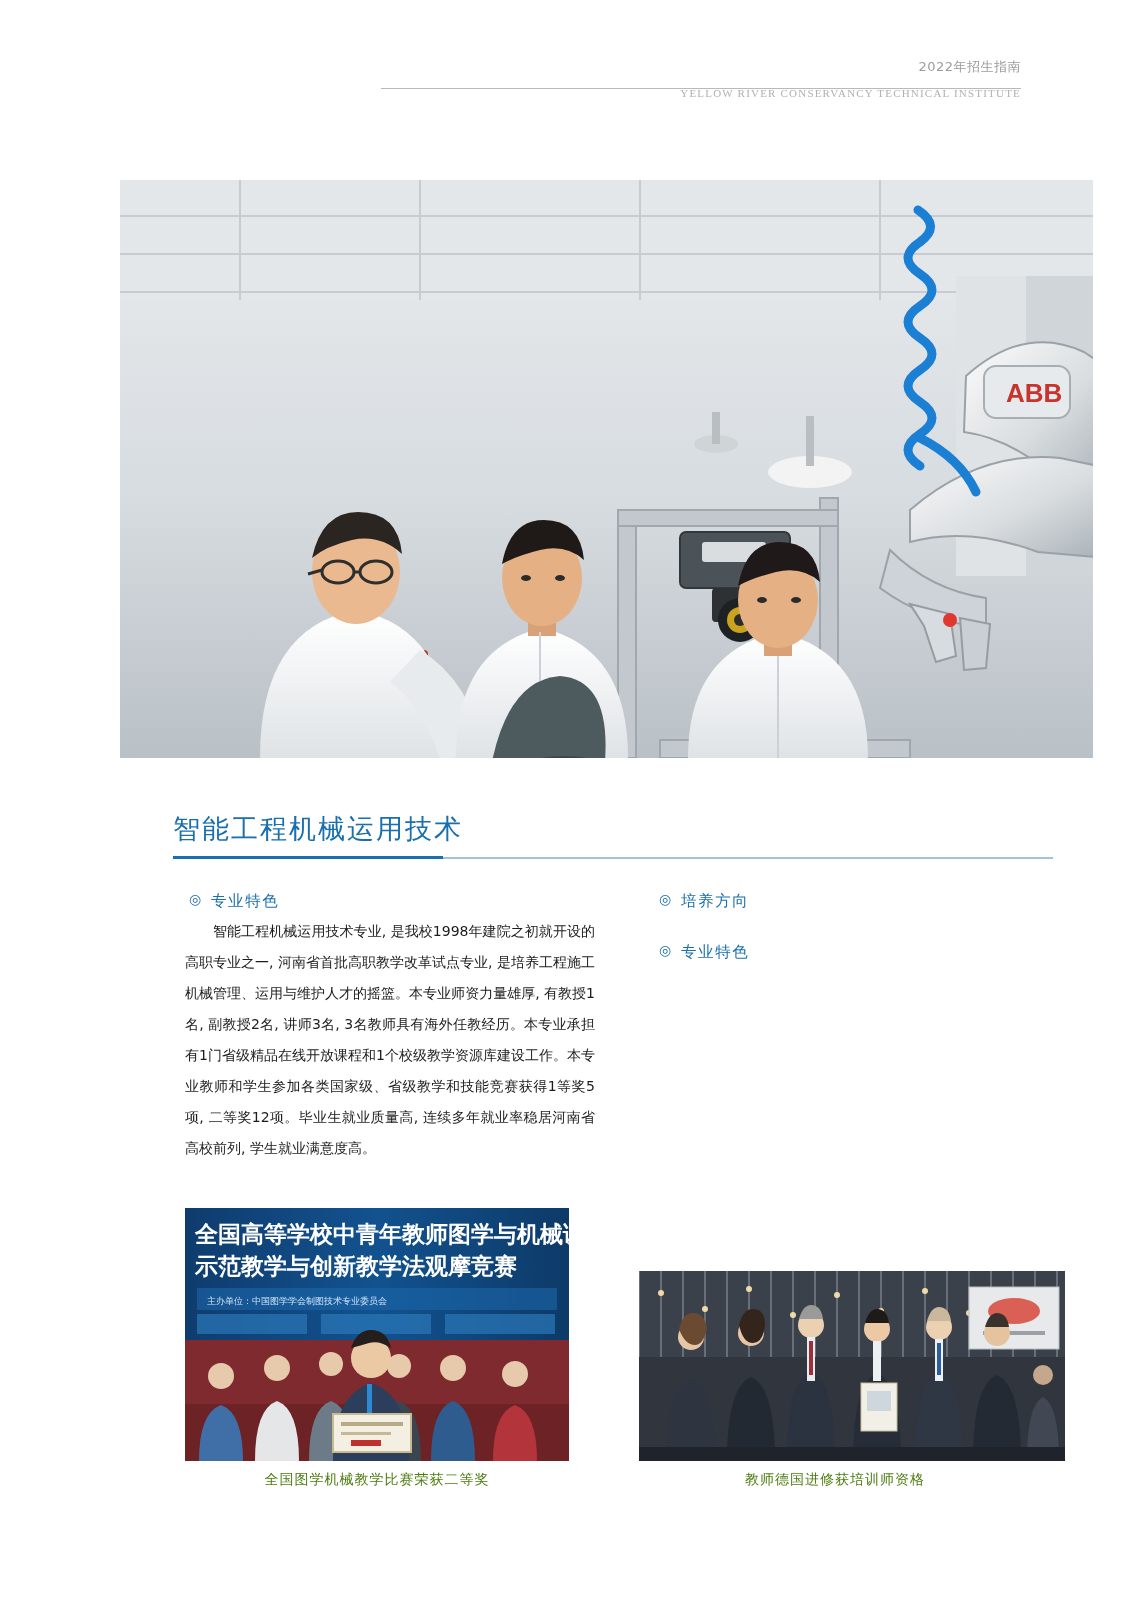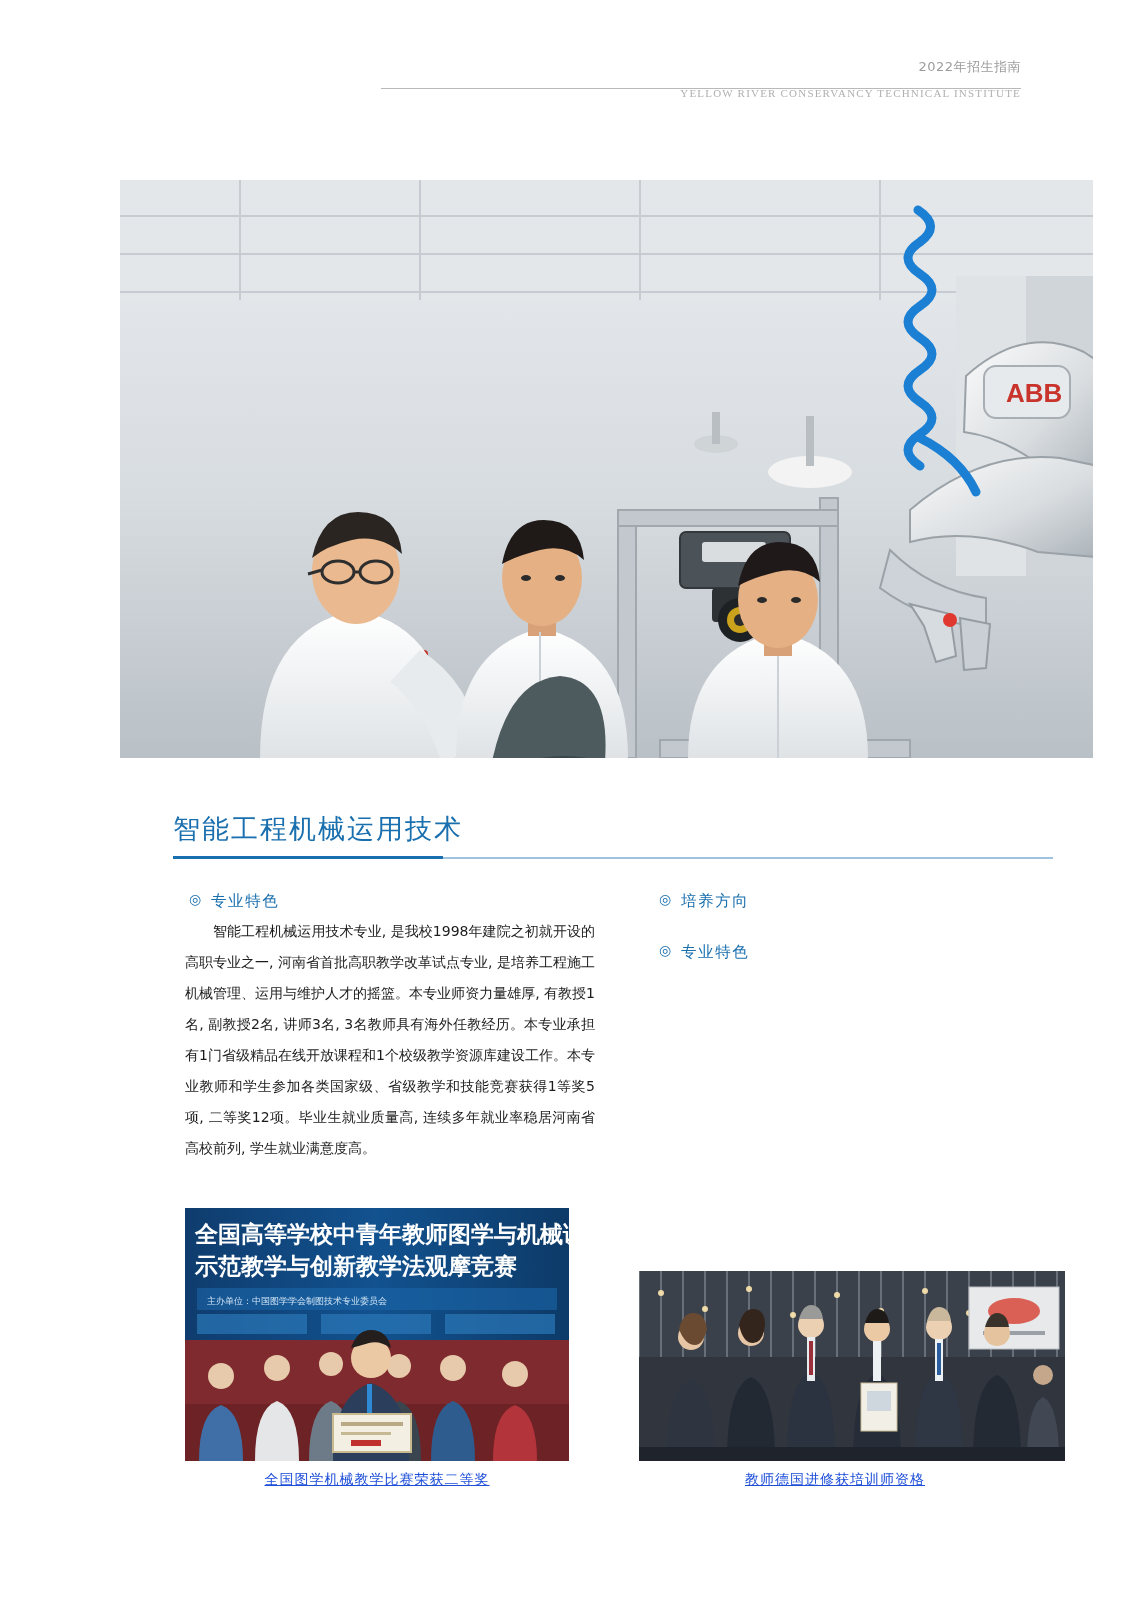--- a/index.html
+++ b/index.html
@@ -151,25 +151,24 @@
     left: 594px;
     top: 1255px;
     width: 426px;
     height: 190px;
     overflow: hidden;
     background: #2c2c38;
   }
   .caption {
     position: absolute;
     font-size: 14px;
-    color: #1d4ed8;
+    color: #4d7c0f;
     letter-spacing: 1px;
     text-align: center;
     font-family: "DejaVu Sans", "Liberation Sans", sans-serif;
-    text-decoration: underline;
   }
   .caption-left { left: 140px; top: 1455px; width: 384px; }
   .caption-right { left: 577px; top: 1455px; width: 426px; }
 
   svg { display: block; }
 </style>
 </head>
 <body>
 
 <div class="page">

